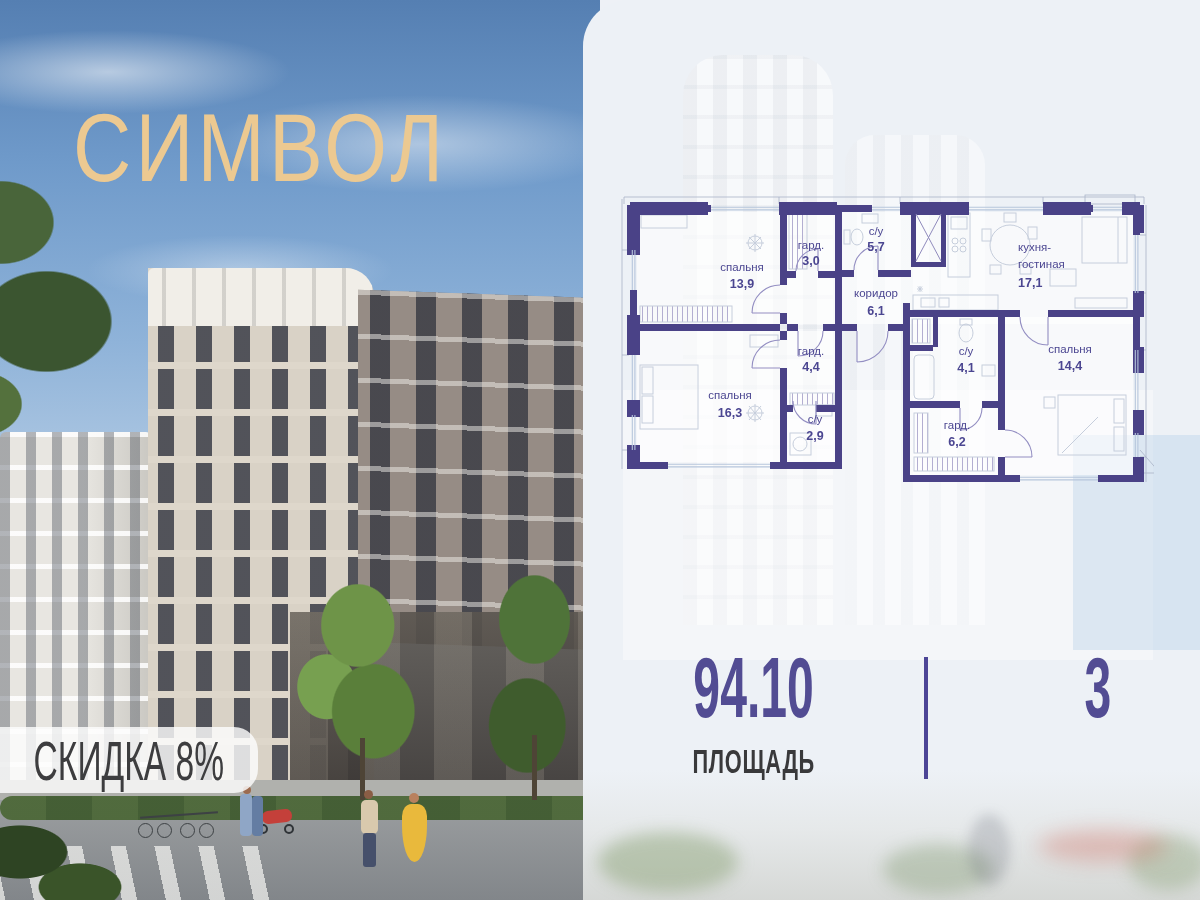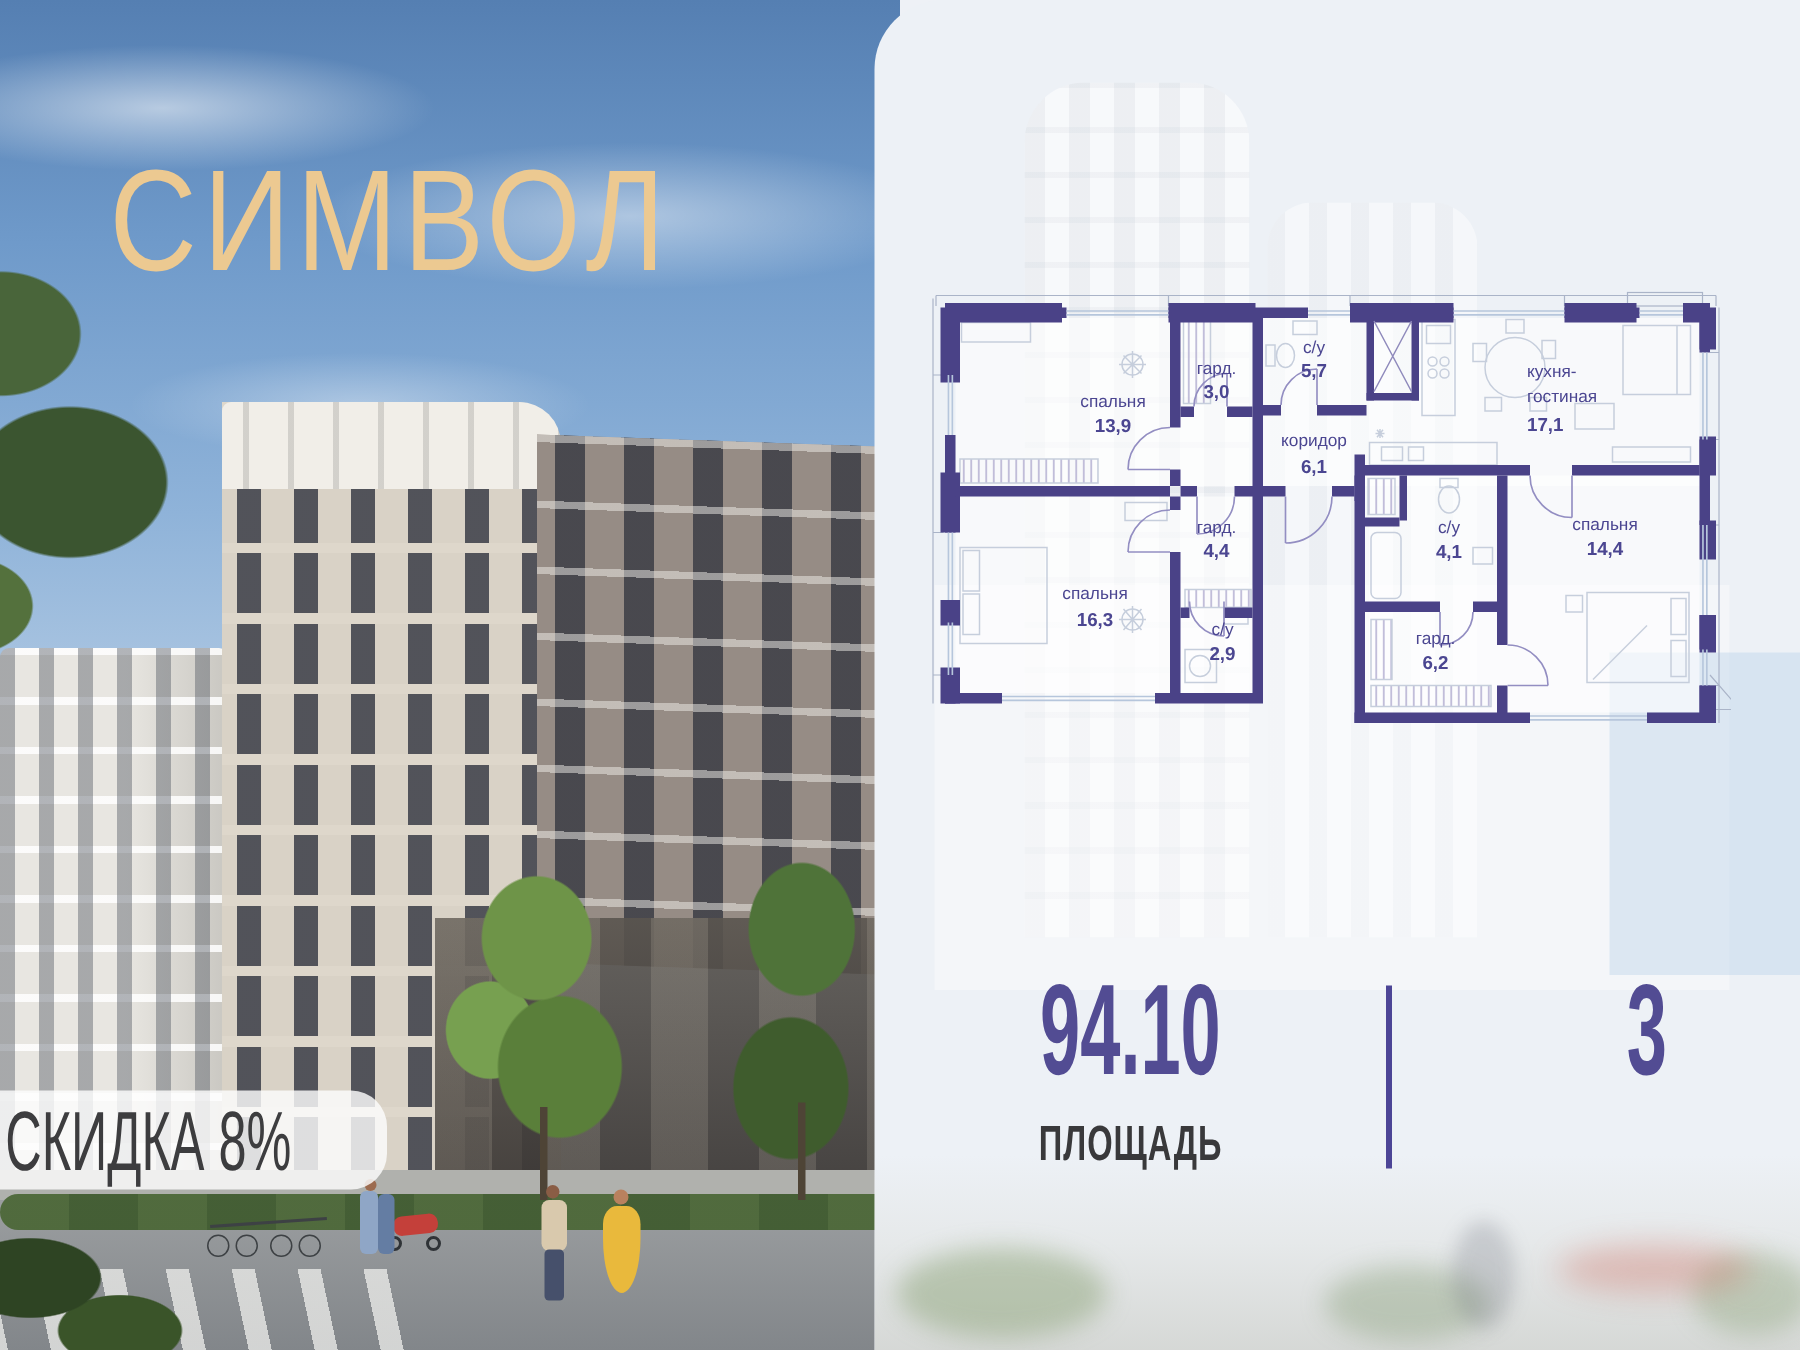--- a/index.html
+++ b/index.html
@@ -90,21 +90,21 @@
   .bikes { left:138px; top:812px; width:90px; height:26px; }
   .bikes .wh { position:absolute; bottom:0; width:15px; height:15px; border:1.5px solid #3d4144; border-radius:50%; }
   .bikes .f1{left:0;} .bikes .f2{left:19px;} .bikes .f3{left:42px;} .bikes .f4{left:61px;}
   .bikes .bar { position:absolute; left:2px; top:2px; width:78px; height:2px; background:#3d4144; transform:rotate(-4deg); }
 
   .logo { position:absolute; left:48px; top:100px; line-height:96px; white-space:nowrap;margin-left:25px; }
   .logo span { display:inline-block; transform:scaleX(.84); transform-origin:left center;
     font-size:96px; font-weight:400; letter-spacing:5px; color:#ecc991; }
   .badge { position:absolute; left:0; top:727px; width:258px; height:66px;
     background:rgba(252,252,252,.82); border-radius:0 24px 24px 0;
-    display:flex; align-items:center; justify-content:flex-end; }
+    display:flex; align-items:center; justify-content:center; }
   .badge span { display:inline-block; transform:scaleX(.60); white-space:nowrap;
     font-size:56px; font-weight:400; color:#3d3d3f; }
 
   
   .panel { position:absolute; left:583px; top:0; width:617px; height:900px;
     background:#edf1f6; border-top-left-radius:46px; overflow:hidden; }
   .wm { position:absolute; background:rgba(255,255,255,.55); }
   .wm1 { left:100px; top:55px; width:150px; height:570px; border-radius:40px 40px 0 0;
     background-image:repeating-linear-gradient(90deg, rgba(150,160,175,.10) 0 14px, transparent 14px 30px),
       repeating-linear-gradient(180deg, rgba(150,160,175,.08) 0 4px, transparent 4px 30px); }

